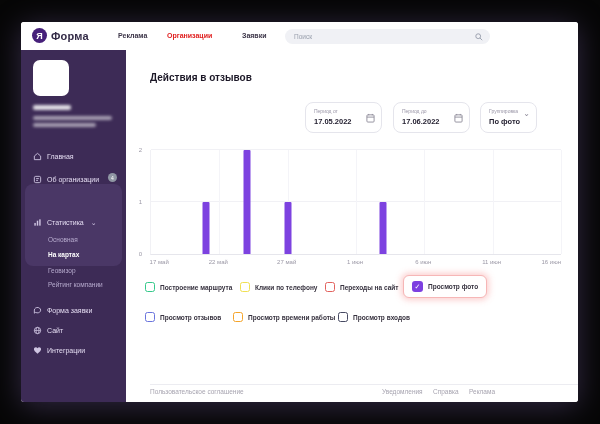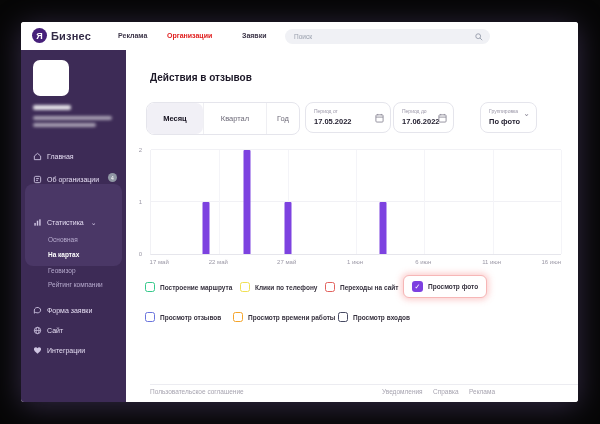--- a/index.html
+++ b/index.html
@@ -49,21 +49,21 @@
   .seg{position:absolute;left:20px;top:52px;width:152px;height:31px;border:1px solid #e5e5ec;
        border-radius:8px;display:flex;overflow:hidden;background:#fff;}
   .seg-btn{display:flex;align-items:center;justify-content:center;font-size:7.5px;color:#6d6a78;
        cursor:pointer;border-left:1px solid #efeff3;}
   .seg-btn:first-child{border-left:none;}
   .seg-btn.active{background:#f1f0f6;color:#15111f;font-weight:700;border-radius:7px;}
   .sb1{width:56px;} .sb2{width:62px;} .sb3{width:32px;}
 
   .field{position:absolute;top:52px;height:31px;border:1px solid #e5e5ec;border-radius:8px;
        background:#fff;cursor:pointer;box-sizing:border-box;}
-  .f-from{left:179px;width:86px;} .f-to{left:267px;width:61px;} .f-group{left:354px;width:57px;}
+  .f-from{left:179px;width:77px;} .f-to{left:267px;width:77px;} .f-group{left:354px;width:57px;}
   .f-label{position:absolute;left:8px;top:5px;font-size:5px;color:#9b97a8;}
   .f-value{position:absolute;left:8px;top:14px;font-size:7.5px;font-weight:700;color:#211d2e;}
   .f-icon{position:absolute;right:6px;top:10px;display:flex;}
   .f-chev{position:absolute;right:6px;top:6px;font-size:8px;color:#8d8a99;}
 
   
   .plot{position:absolute;left:24px;top:100px;width:410px;height:104px;
        border-bottom:1px solid #e6e6ec;border-left:1px solid #f1f1f5;}
   .hgrid{position:absolute;left:0;right:0;height:1px;background:#f1f1f5;}
   .vgrid{position:absolute;top:0;bottom:0;width:1px;background:#f4f4f8;}
@@ -89,21 +89,21 @@
   .fl0{left:24px;} .fl1{left:256px;} .fl2{left:307px;} .fl3{left:343px;}
 </style>
 </head>
 <body>
 
 <div class="win">
 
   <div class="topbar">
     <div class="logo">
       <div class="logo-circle">Я</div>
-      <div class="logo-text">Бизнес</div>
+      <div class="logo-text">Форма</div>
     </div>
     <div class="nav-item n1">Реклама</div>
     <div class="nav-item n2">Организации</div>
     <div class="nav-item n3">Заявки</div>
     <div class="search">
       <input placeholder="Поиск" style="">
       <span class="mag">
         <svg width="8" height="8" viewBox="0 0 10 10">
             <circle cx="4" cy="4" r="3" fill="none" stroke="#9aa0ad" stroke-width="1.2"></circle>
             <line x1="6.3" y1="6.3" x2="9" y2="9" stroke="#9aa0ad" stroke-width="1.2"></line>
@@ -190,25 +190,20 @@
             <path d="M5 8.5C2.2 6.5 1 5 1 3.4 1 2.2 2 1.3 3.1 1.3c.8 0 1.5.4 1.9 1.1.4-.7 1.1-1.1 1.9-1.1C8 1.3 9 2.2 9 3.4 9 5 7.8 6.5 5 8.5z" fill="#cfc5e2"></path>
           </svg>
         </span>
       <span>Интеграции</span>
     </div>
   </div>
 
   <div class="content">
     <div class="page-title">Действия в отзывов</div>
 
-    <div class="seg">
-      <div class="seg-btn sb1 active">Месяц</div>
-      <div class="seg-btn sb2">Квартал</div>
-      <div class="seg-btn sb3">Год</div>
-    </div>
 
     <div class="field f-from">
       <div class="f-label">Период от</div>
       <div class="f-value">17.05.2022</div>
       <span class="f-icon">
           <svg width="9" height="10" viewBox="0 0 10 11">
             <rect x="1" y="2" width="8" height="8" rx="1" fill="none" stroke="#8d8a99" stroke-width="1"></rect>
             <line x1="1" y1="4.5" x2="9" y2="4.5" stroke="#8d8a99" stroke-width="1"></line>
             <line x1="3" y1="1" x2="3" y2="2.5" stroke="#8d8a99" stroke-width="1"></line>
             <line x1="7" y1="1" x2="7" y2="2.5" stroke="#8d8a99" stroke-width="1"></line>

